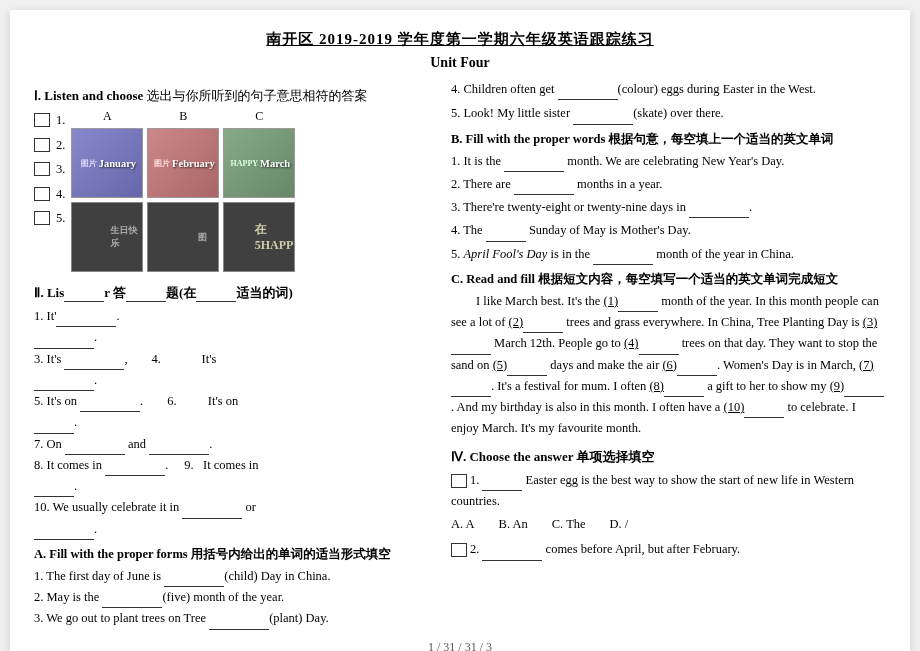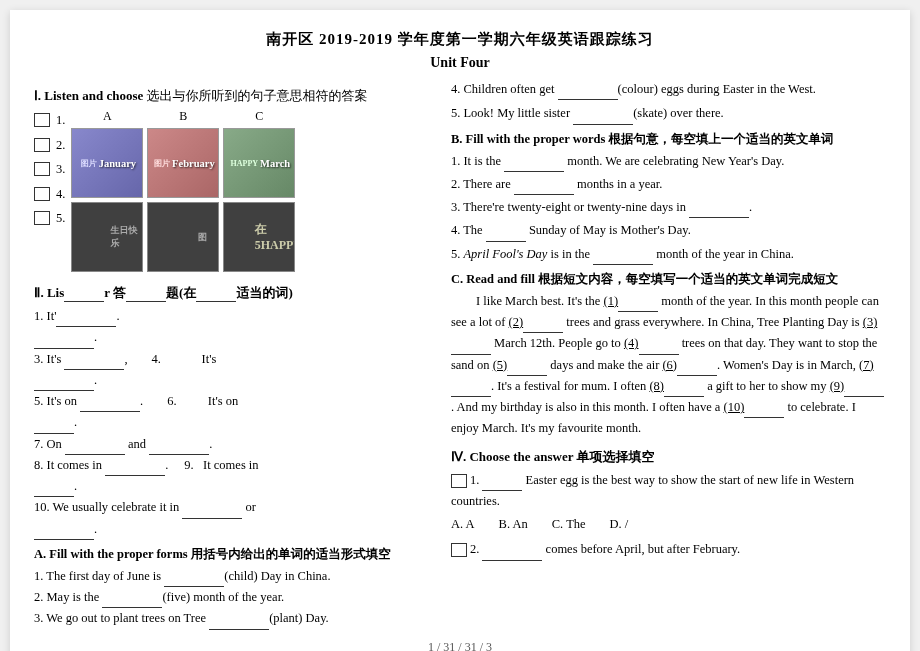--- a/index.html
+++ b/index.html
@@ -20,20 +20,21 @@
       padding: 20px 24px 14px 24px;
       box-shadow: 0 2px 8px rgba(0,0,0,0.15);
       position: relative;
     }
     .page-title {
       text-align: center;
       font-size: 15px;
       font-weight: bold;
       margin-bottom: 6px;
       letter-spacing: 1px;
+      text-decoration: underline;
     }
     .unit-title {
       text-align: center;
       font-size: 14px;
       font-weight: bold;
       margin-bottom: 8px;
     }
     .two-col {
       display: flex;
       gap: 8px;

